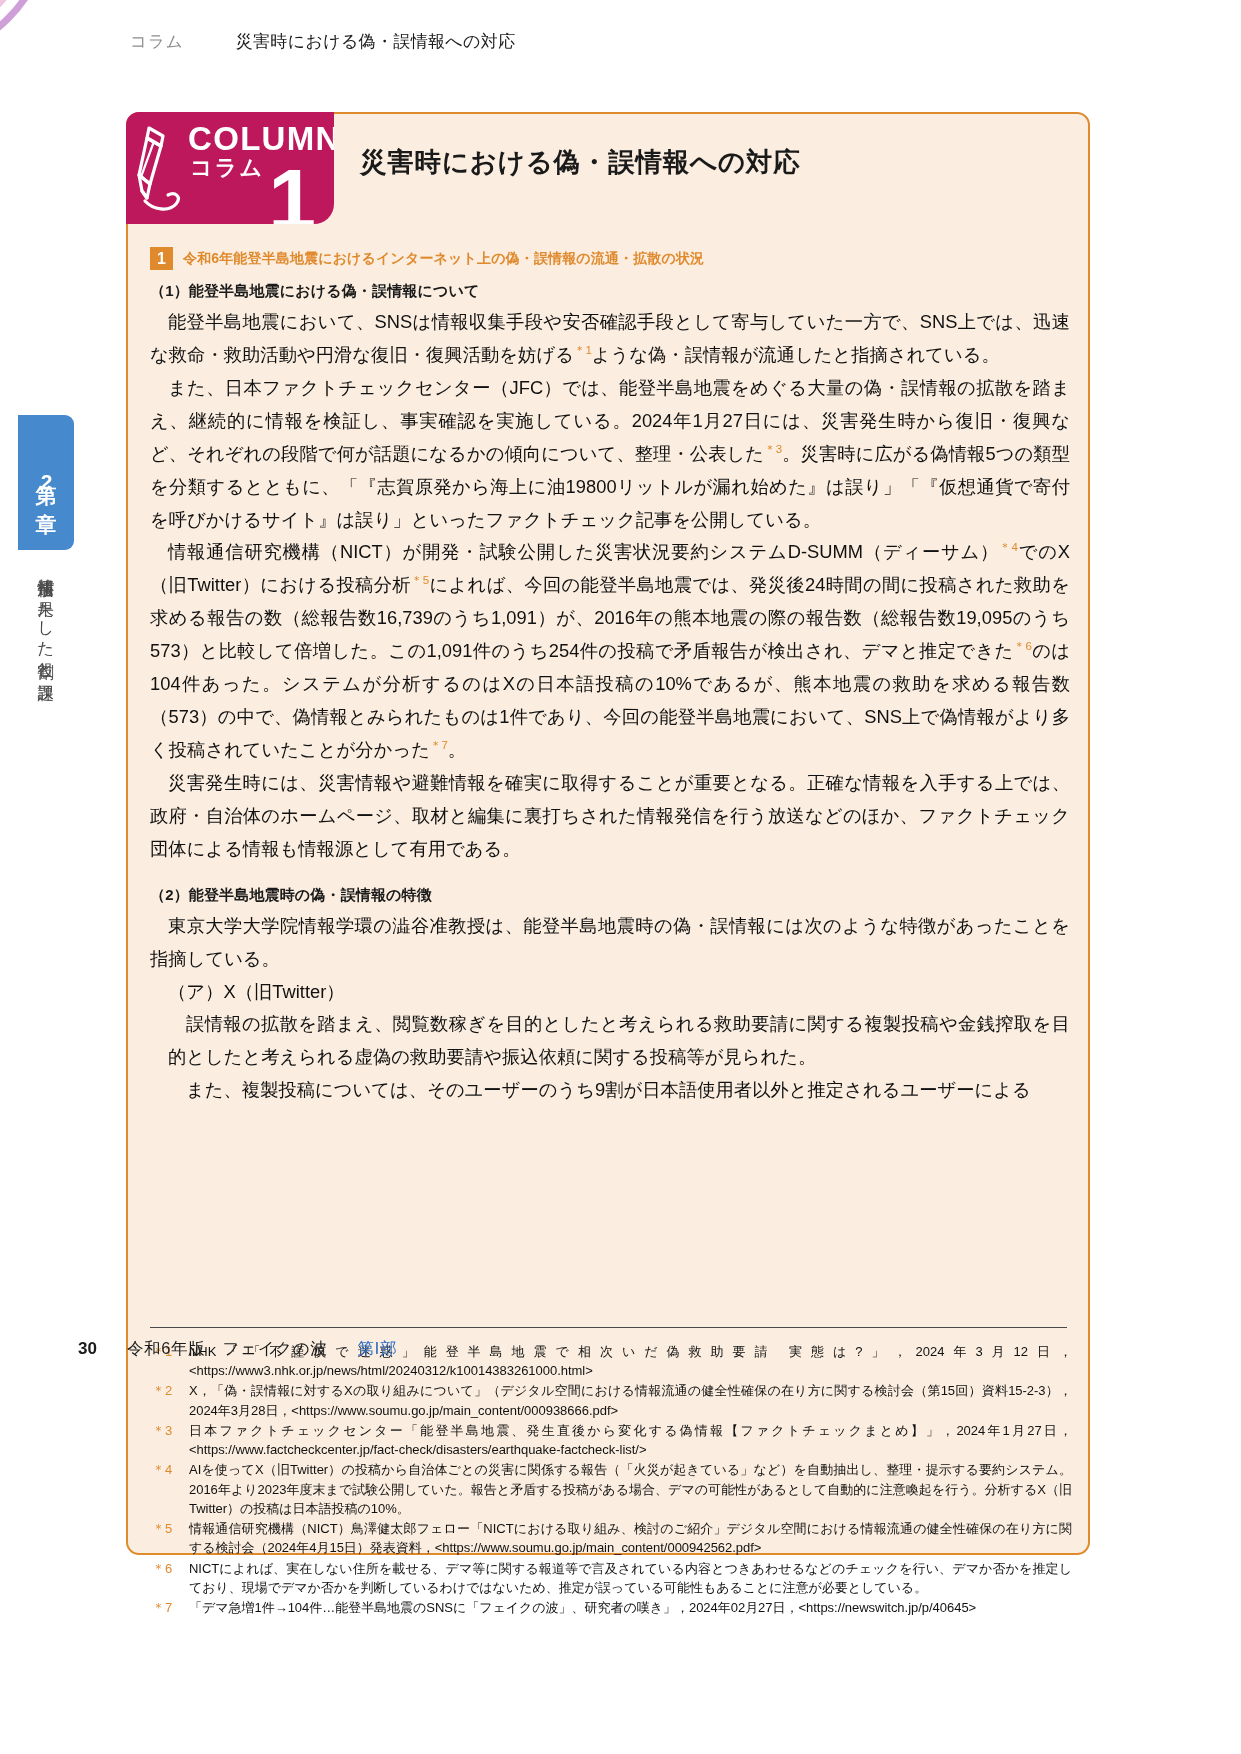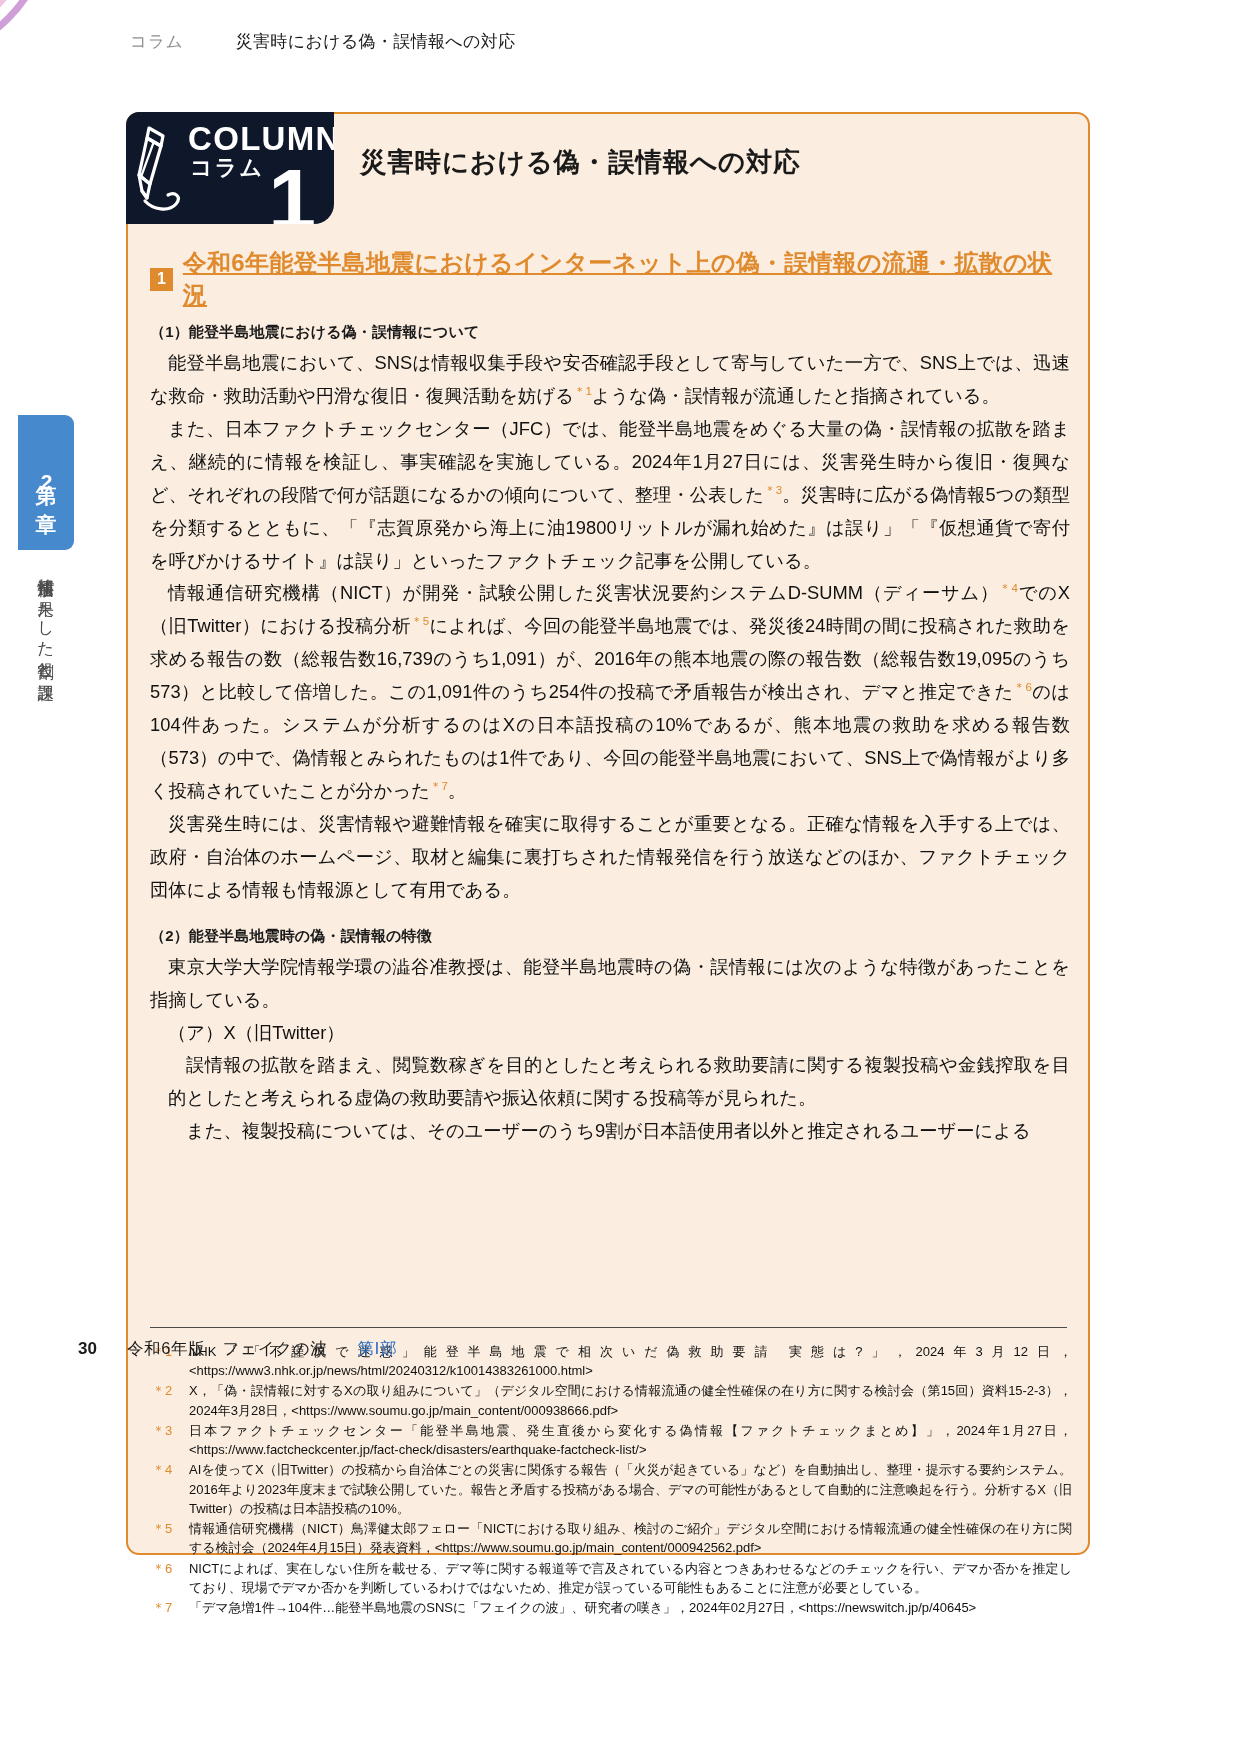--- a/index.html
+++ b/index.html
@@ -102,21 +102,21 @@
     border: 2px solid #e08a2e;
     border-radius: 13px;
   }
 
   .column-badge {
     position: absolute;
     left: -2px;
     top: -2px;
     width: 208px;
     height: 112px;
-    background: #0f172a;
+    background: #be185d;
     border-radius: 13px 0 20px 0;
     overflow: hidden;
   }
   .pen-icon {
     position: absolute;
     left: 9px;
     top: 10px;
     width: 62px;
     height: 96px;
   }
@@ -181,25 +181,24 @@
     justify-content: center;
     width: 23px;
     height: 23px;
     background: #e08a2e;
     color: #ffffff;
     font-size: 16px;
     font-weight: bold;
     line-height: 1;
   }
   .sec-heading-text {
-    font-size: 24px;
+    font-size: 14px;
     font-weight: bold;
     color: #e08a2e;
     letter-spacing: 0.01em;
-    text-decoration: underline;
   }
 
   .sub-heading {
     font-size: 15px;
     font-weight: bold;
     color: #1a1a1a;
     letter-spacing: 0.01em;
     margin-bottom: 5px;
   }
   .sub-heading.spaced { margin-top: 20px; }

